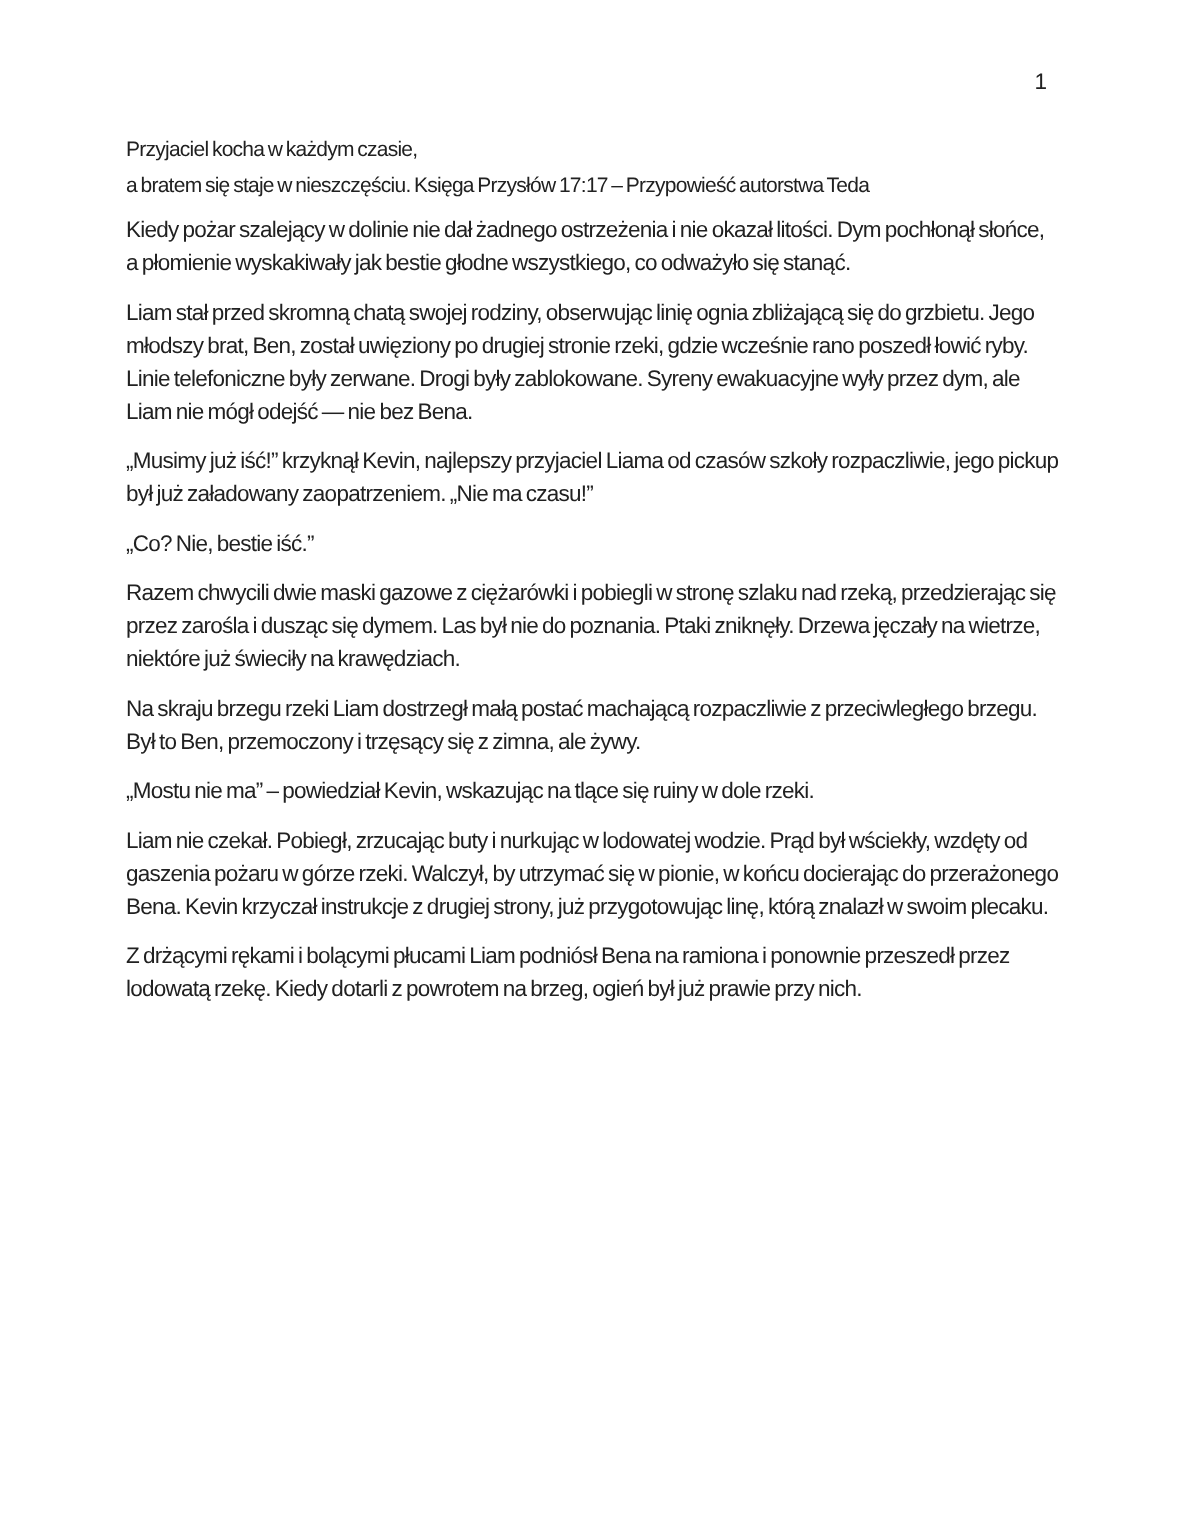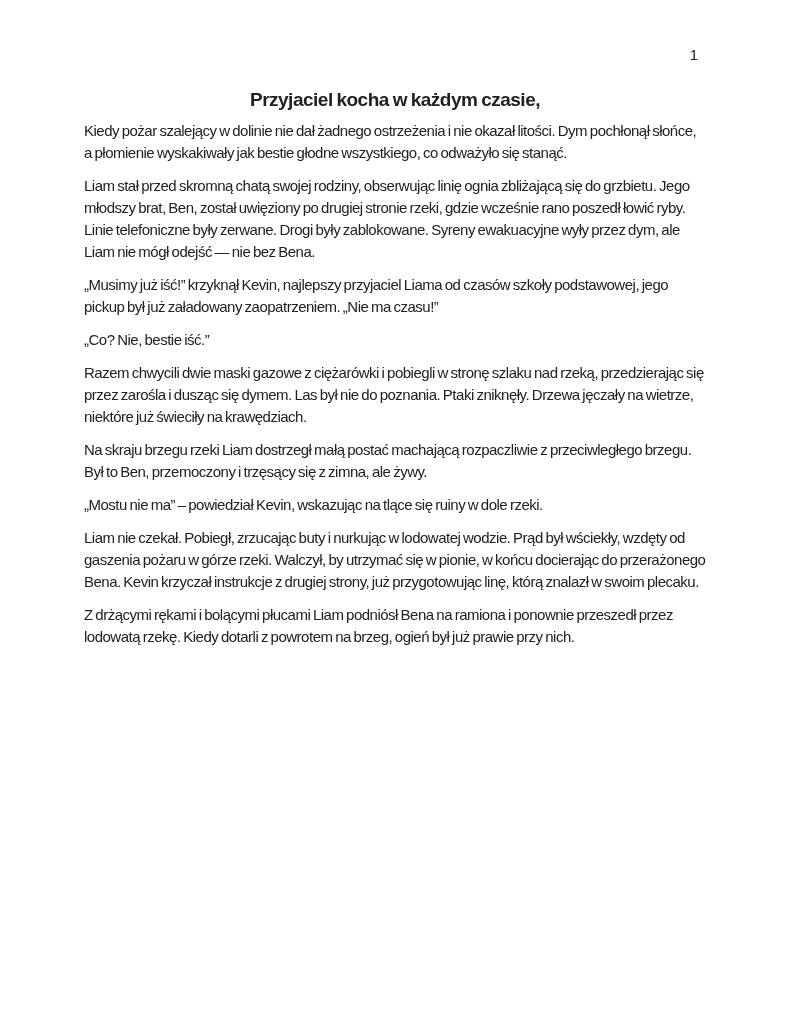--- a/index.html
+++ b/index.html
@@ -24,23 +24,23 @@
     line-height: 18px;
     color: #212121;
   }
   .content {
     position: absolute;
     left: 84px;
     top: 88px;
     width: 622px;
   }
   .title {
-    text-align: center;
-    font-weight: bold;
-    font-size: 19px;
+    text-align: left;
+    font-weight: normal;
+    font-size: 14px;
     line-height: 23.5px;
     letter-spacing: -0.5px;
     word-spacing: -1px;
     margin: 0 0 8px 0;
   }
   .title-line {
     white-space: nowrap;
   }
   .para {
     margin: 0 0 11px 0;
@@ -55,25 +55,26 @@
 <body>
 
 <div class="page">
 
   <div class="page-number">1</div>
 
   <div class="content">
 
     <div class="title">
       <div class="title-line">Przyjaciel kocha w każdym czasie,</div>
+      <div class="title-line">a bratem się staje w nieszczęściu. Księga Przysłów 17:17 – Przypowieść autorstwa Teda</div>
     </div>
 
     <p class="para">Kiedy pożar szalejący w dolinie nie dał żadnego ostrzeżenia i nie okazał litości. Dym pochłonął słońce, a płomienie wyskakiwały jak bestie głodne wszystkiego, co odważyło się stanąć.</p>
     <p class="para">Liam stał przed skromną chatą swojej rodziny, obserwując linię ognia zbliżającą się do grzbietu. Jego młodszy brat, Ben, został uwięziony po drugiej stronie rzeki, gdzie wcześnie rano poszedł łowić ryby. Linie telefoniczne były zerwane. Drogi były zablokowane. Syreny ewakuacyjne wyły przez dym, ale Liam nie mógł odejść — nie bez Bena.</p>
-    <p class="para">„Musimy już iść!” krzyknął Kevin, najlepszy przyjaciel Liama od czasów szkoły podstawowej, jego pickup był już załadowany zaopatrzeniem. „Nie ma czasu!”</p>
+    <p class="para">„Musimy już iść!” krzyknął Kevin, najlepszy przyjaciel Liama od czasów szkoły rozpaczliwie, jego pickup był już załadowany zaopatrzeniem. „Nie ma czasu!”</p>
     <p class="para">„Co? Nie, bestie iść.”</p>
     <p class="para">Razem chwycili dwie maski gazowe z ciężarówki i pobiegli w stronę szlaku nad rzeką, przedzierając się przez zarośla i dusząc się dymem. Las był nie do poznania. Ptaki zniknęły. Drzewa jęczały na wietrze, niektóre już świeciły na krawędziach.</p>
     <p class="para">Na skraju brzegu rzeki Liam dostrzegł małą postać machającą rozpaczliwie z przeciwległego brzegu. Był to Ben, przemoczony i trzęsący się z zimna, ale żywy.</p>
     <p class="para">„Mostu nie ma” – powiedział Kevin, wskazując na tlące się ruiny w dole rzeki.</p>
     <p class="para">Liam nie czekał. Pobiegł, zrzucając buty i nurkując w lodowatej wodzie. Prąd był wściekły, wzdęty od gaszenia pożaru w górze rzeki. Walczył, by utrzymać się w pionie, w końcu docierając do przerażonego Bena. Kevin krzyczał instrukcje z drugiej strony, już przygotowując linę, którą znalazł w swoim plecaku.</p>
     <p class="para">Z drżącymi rękami i bolącymi płucami Liam podniósł Bena na ramiona i ponownie przeszedł przez lodowatą rzekę. Kiedy dotarli z powrotem na brzeg, ogień był już prawie przy nich.</p>
 
   </div>
 
 </div>

